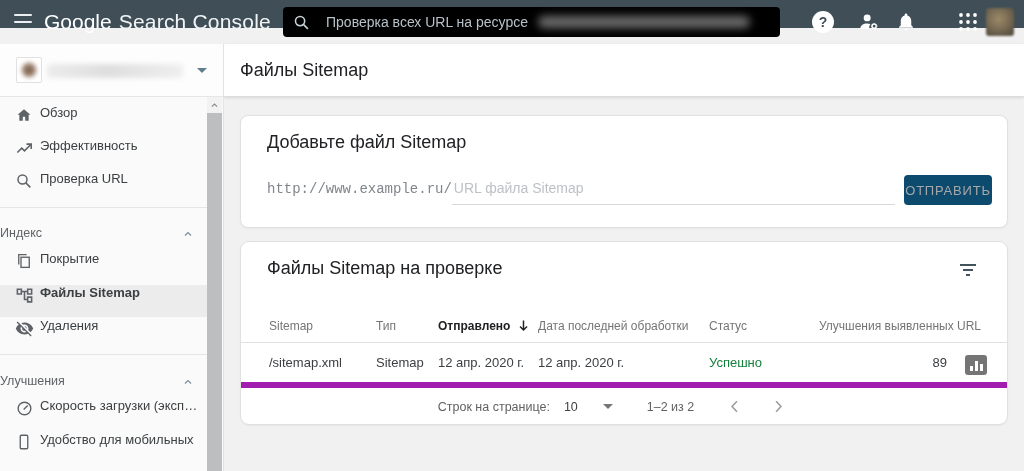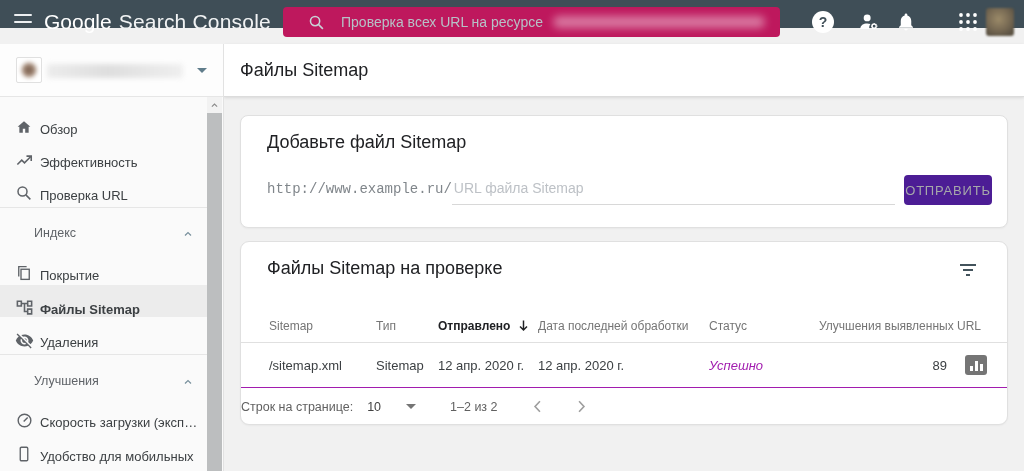--- a/index.html
+++ b/index.html
@@ -7,46 +7,46 @@
   body { font-family:"Liberation Sans","DejaVu Sans",sans-serif; }
   .screen { position:relative; width:1024px; height:471px; background:#f1f1f1; overflow:hidden; }
 
   
   .topbar { position:absolute; left:0; top:0; width:1024px; height:28px; background:#3f4e57; z-index:30; }
   .hamburger { position:absolute; left:14px; top:14px; width:20px; height:16px; cursor:pointer; }
   .hamburger span { display:block; width:18px; height:2px; background:#eceff1; margin-bottom:5px; border-radius:1px; }
   .logo { position:absolute; left:44px; top:0; height:44px; line-height:44px; font-size:21px; color:#fff; white-space:nowrap; }
   .logo .p1 { font-weight:400; }
   .logo .p2 { font-weight:300; color:#f1f3f4; margin-left:7px; letter-spacing:.2px; }
-  .searchbar { position:absolute; left:283px; top:7px; width:497px; height:30px; background:#be185d; border-radius:4px; display:flex; align-items:center; padding-left:25px; cursor:text; }
+  .searchbar { position:absolute; left:283px; top:7px; width:497px; height:30px; background:#000000; border-radius:4px; display:flex; align-items:center; padding-left:10px; cursor:text; }
   .searchbar .ph { margin-left:16px; font-size:14px; color:#b7c1c7; white-space:nowrap; }
   .url-blur { margin-left:10px; width:212px; height:12px; border-radius:6px; background:rgba(255,255,255,.42); filter:blur(4px); }
   .tb-icon { position:absolute; top:11px; width:22px; height:22px; cursor:pointer; }
   .help-circle { position:absolute; left:812px; top:11px; width:22px; height:22px; background:#fff; border-radius:50%; color:#3f4e57; font-size:14px; font-weight:700; text-align:center; line-height:22px; cursor:pointer; }
   .avatar { position:absolute; left:986px; top:8px; width:28px; height:28px; border-radius:3px; overflow:hidden; cursor:pointer;
             background:radial-gradient(circle at 45% 40%, #9b8a68 0%, #7a6c55 45%, #5c5344 80%); filter:blur(1px); }
 
   
   .sidebar { position:absolute; left:0; top:44px; width:224px; bottom:0; background:#fafafa; border-right:1px solid #e2e2e2; z-index:20; }
   .property { position:absolute; left:0; top:0; width:100%; height:53px; background:#fdfdfd; border-bottom:1px solid #e6e6e6; cursor:pointer; }
   .favicon { position:absolute; left:16px; top:13px; width:26px; height:26px; background:#fff; border:1px solid #e0e0e0; border-radius:2px; overflow:hidden; }
   .favicon i { position:absolute; left:4px; top:4px; width:16px; height:16px; border-radius:50%;
                background:radial-gradient(circle, #7d6352 15%, #a98f7c 55%, rgba(255,255,255,0) 78%); filter:blur(2px); display:block; }
   .prop-name-blur { position:absolute; left:47px; top:20px; width:136px; height:14px; border-radius:3px;
                     background:linear-gradient(90deg,#ececec,#dedede 45%,#efefef); filter:blur(2.5px); }
   .caret-down { width:0; height:0; border-left:5px solid transparent; border-right:5px solid transparent; border-top:5px solid #607d8b; }
   .prop-caret { position:absolute; left:197px; top:24px; }
 
-  .nav-item { position:absolute; left:0; width:208px; height:32px; display:flex; align-items:flex-end; padding-left:14px; cursor:pointer; }
+  .nav-item { position:absolute; left:0; width:208px; height:32px; display:flex; align-items:flex-start; padding-left:14px; cursor:pointer; }
   .nav-item .nicon { width:20px; height:20px; margin-right:6px; flex:0 0 20px; display:flex; align-items:center; justify-content:center; }
   .nav-item .nlabel { font-size:13px; color:#3c4043; white-space:nowrap; overflow:hidden; text-overflow:ellipsis; max-width:160px; }
   .nav-item.selected { background:#ececec; }
   .nav-item.selected .nlabel { font-weight:700; color:#3c4043; }
   .nav-divider { position:absolute; left:0; width:208px; height:1px; background:#e6e6e6; }
-  .nav-section { position:absolute; left:0; width:208px; height:32px; display:flex; align-items:center; padding-left:34px; cursor:pointer; }
+  .nav-section { position:absolute; left:0; width:208px; height:32px; display:flex; align-items:center; cursor:pointer; }
   .nav-section .slabel { font-size:12.5px; color:#5f6368; }
   .nav-section .chev { position:absolute; right:14px; top:9px; }
 
   .sb-scroll { position:absolute; right:1px; top:53px; width:15px; bottom:0; background:#f2f2f2; }
   .sb-arrow { position:absolute; top:0; left:0; width:15px; height:16px; display:flex; align-items:center; justify-content:center; cursor:pointer; }
   .sb-thumb { position:absolute; top:16px; bottom:0; left:0; width:15px; background:#bcbebf; cursor:grab; }
 
   
   .main-header { position:absolute; left:224px; top:44px; right:0; height:53px; background:#fff; border-bottom:1px solid #dcdcdc;
                  box-shadow:0 1px 3px rgba(0,0,0,.10); z-index:10; }
@@ -55,40 +55,40 @@
   .card { position:absolute; background:#fff; border:1px solid #e0e0e0; border-radius:8px; box-shadow:0 1px 2px rgba(0,0,0,.04); }
   .card1 { left:240px; top:115px; width:768px; height:113px; }
   .card2 { left:240px; top:241px; width:768px; height:184px;border-radius:9px; }
   .card-title { position:absolute; left:26px; top:16px; font-size:18px; color:#202124; white-space:nowrap; }
 
   .add-row { position:absolute; left:26px; top:64px; right:112px; display:flex; align-items:baseline; }
   .url-prefix { font-size:14px; color:#80868b; white-space:nowrap;font-family:Liberation Mono, monospace; }
   .sitemap-input { flex:1; min-width:0; border:none; outline:none; background:transparent; border-bottom:1px solid #d8d8d8;
                    font-size:14px; padding:0 0 8px 2px; color:#3c4043; font-family:inherit; }
   .sitemap-input::placeholder { color:#bdc1c6; }
-  .submit-btn { position:absolute; right:15px; top:59px; width:88px; height:30px; background:#4c1d95; border:none; border-radius:4px;
+  .submit-btn { position:absolute; right:15px; top:59px; width:88px; height:30px; background:#0c4a6e; border:none; border-radius:4px;
                 color:#a6a8aa; font-size:13px; font-weight:500; letter-spacing:.8px; cursor:pointer; font-family:inherit; }
 
   .filter-btn { position:absolute; right:30px; top:20px; width:18px; height:16px; cursor:pointer; }
 
   .thead { position:absolute; left:0; top:67px; width:100%; height:34px; border-bottom:1px solid #e0e0e0; font-size:12px; color:#757575; }
   .thead .cell, .trow .cell { position:absolute; top:0; height:100%; display:flex; align-items:center; white-space:nowrap; }
   .c0 { left:28px; } .c1 { left:135px; } .c2 { left:197px; } .c3 { left:297px; } .c4 { left:468px; }
   .c5 { right:26px; justify-content:flex-end; }
   .th-sort { color:#202124; font-weight:700; cursor:pointer; }
   .sort-arrow { margin-left:8px; display:flex; align-items:center; }
-  .trow { position:absolute; left:0; top:101px; width:100%; height:45px; border-bottom:1px solid #a21caf; font-size:13px; color:#3c4043; cursor:pointer; }
-  .cell-status { color:#a21caf;font-style:italic; }
+  .trow { position:absolute; left:0; top:101px; width:100%; height:45px; border-bottom:6px solid #a21caf; font-size:13px; color:#3c4043; cursor:pointer; }
+  .cell-status { color:#15803d; }
   .cell-count { right:60px; justify-content:flex-end; }
   .chart-btn { position:absolute; right:20px; top:12px; width:22px; height:20px; background:#757575; border:none; border-radius:3px;
                display:flex; align-items:flex-end; justify-content:center; gap:2px; padding-bottom:4px; cursor:pointer; }
   .chart-btn b { display:block; width:3px; background:#fff; }
   .chart-btn .b1 { height:5px; } .chart-btn .b2 { height:10px; } .chart-btn .b3 { height:7px; }
 
-  .pagination { position:absolute; left:0; right:0; top:146px; height:37px; display:flex; align-items:center; justify-content:flex-start;
+  .pagination { position:absolute; left:0; right:0; top:146px; height:37px; display:flex; align-items:center; justify-content:center;
                 padding-right:24px; font-size:12.5px; color:#616161; }
   .pg-label { margin-right:14px; }
   .pg-size { margin-right:25px; color:#424242; cursor:pointer; }
   .pg-caret { margin-right:34px; cursor:pointer; border-top-color:#757575; }
   .pg-range { margin-right:32px; }
   .pg-chev { width:16px; height:16px; display:flex; align-items:center; justify-content:center; cursor:pointer; }
   .pg-prev { margin-right:28px; }
 </style>
 </head>
 <body>

